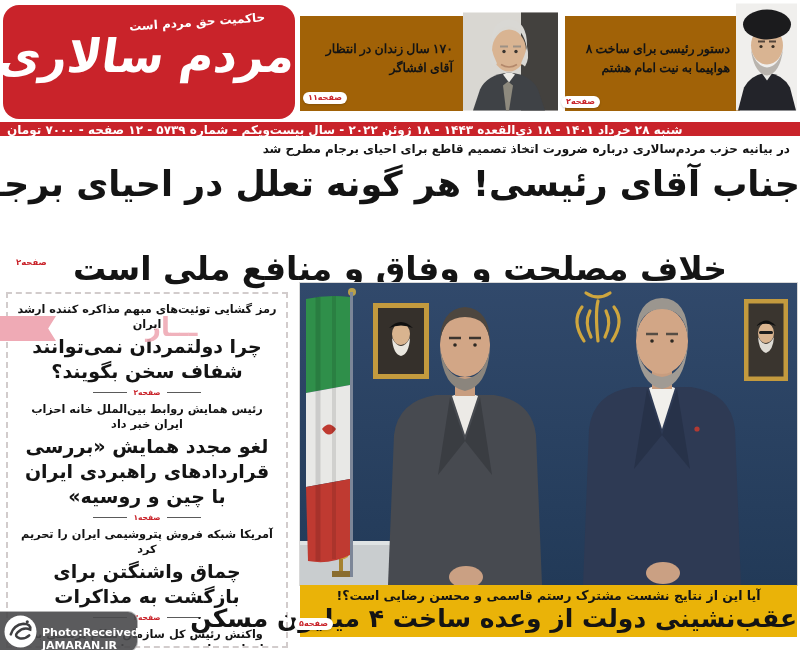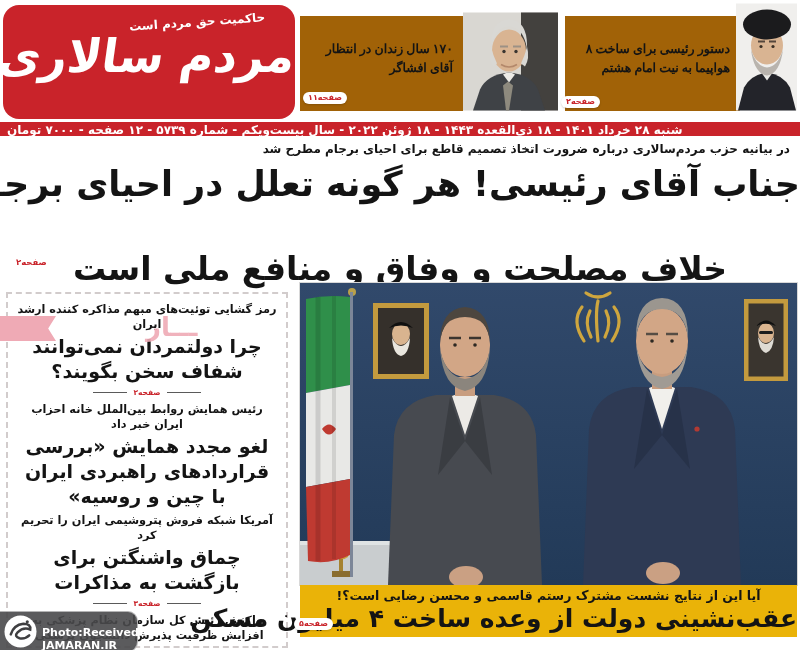--- a/index.html
+++ b/index.html
@@ -139,20 +139,23 @@
 
   <div class="left-col">
     <div class="item-kicker">رمز گشایی توئیت‌های مبهم مذاکره کننده ارشد ایران</div>
     <div class="item-headline">چرا دولتمردان نمی‌توانند شفاف سخن بگویند؟</div>
     <div class="sep">
       <span class="ptag">صفحه۲</span>
     </div>
 
     <div class="item-kicker">رئیس همایش روابط بین‌الملل خانه احزاب ایران خبر داد</div>
     <div class="item-headline">لغو مجدد همایش «بررسی قراردادهای راهبردی ایران با چین و روسیه»</div>
+    <div class="sep">
+      <span class="ptag">صفحه۱</span>
+    </div>
 
     <div class="item-kicker">آمریکا شبکه فروش پتروشیمی ایران را تحریم کرد</div>
     <div class="item-headline">چماق واشنگتن برای بازگشت به مذاکرات</div>
     <div class="sep">
       <span class="ptag">صفحه۳</span>
     </div>
 
     <div class="item-kicker">واکنش رئیس کل سازمان نظام پزشکی به افزایش ظرفیت پذیرش دانشجوی پزشکی:</div>
 
   </div>

